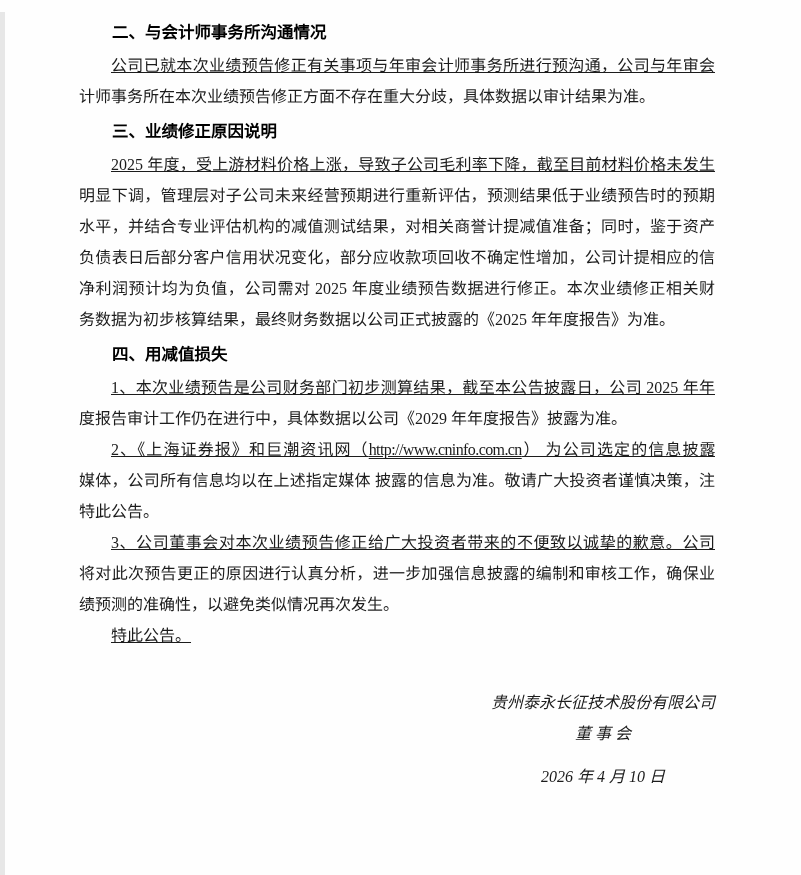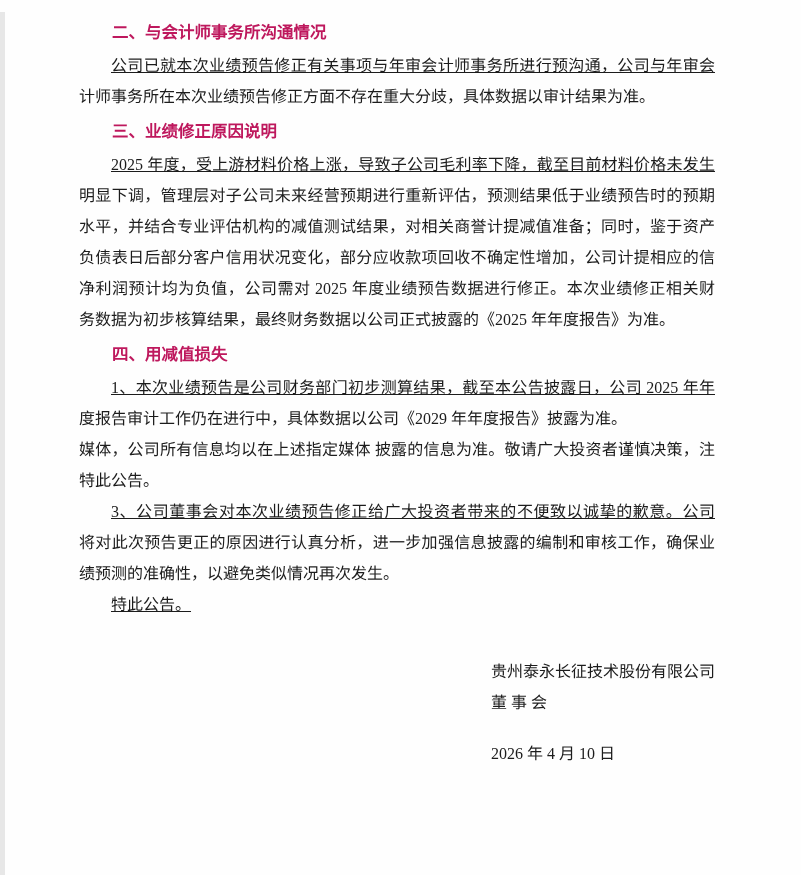--- a/index.html
+++ b/index.html
@@ -26,21 +26,21 @@
     background: #e7e7e7;
   }
   .doc {
     position: relative;
     padding: 17px 86px 0 79px;
   }
   .heading {
     font-family: "Liberation Sans", "DejaVu Sans", sans-serif;
     font-weight: bold;
     font-size: 16.5px;
-    color: #be185d;
+    color: #000000;
     line-height: 31px;
     text-indent: 2em;
     margin: 4px 0 2px 0;
   }
   .heading.first-heading {
     margin-top: 0;
   }
   .line {
     margin: 0;
     line-height: 31px;
@@ -60,27 +60,28 @@
   .url {
     text-decoration: underline;
     text-underline-offset: 3px;
     color: inherit;
     cursor: pointer;
   }
   .signature {
     margin-top: 36px;
     margin-left: auto;
     width: max-content;
-    text-align: left;
+    text-align: center;
+    font-style: italic;
   }
   .signature div {
     line-height: 31px;
   }
   .sig-date {
-    margin-top: 20px;
+    margin-top: 12px;
   }
 </style>
 </head>
 <body>
 
 <div class="page">
   <div class="edge-strip"></div>
 
   <main class="doc">
 
@@ -97,20 +98,21 @@
     <p class="line full">负债表日后部分客户信用状况变化，部分应收款项回收不确定性增加，公司计提相应的信</p>
 
     <p class="line full">净利润预计均为负值，公司需对 2025 年度业绩预告数据进行修正。本次业绩修正相关财</p>
     <p class="line">务数据为初步核算结果，最终财务数据以公司正式披露的《2025 年年度报告》为准。</p>
 
     <h2 class="heading">四、用减值损失</h2>
 
     <p class="line first full">1、本次业绩预告是公司财务部门初步测算结果，截至本公告披露日，公司 2025 年年</p>
     <p class="line">度报告审计工作仍在进行中，具体数据以公司《2029 年年度报告》披露为准。</p>
 
+    <p class="line first full tight"><span>2、《上海证券报》和巨潮资讯网（</span><span class="url">http://www.cninfo.com.cn</span><span>） 为公司选定的信息披露</span></p>
     <p class="line full">媒体，公司所有信息均以在上述指定媒体 披露的信息为准。敬请广大投资者谨慎决策，注</p>
     <p class="line">特此公告。</p>
 
     <p class="line first full">3、公司董事会对本次业绩预告修正给广大投资者带来的不便致以诚挚的歉意。公司</p>
     <p class="line full">将对此次预告更正的原因进行认真分析，进一步加强信息披露的编制和审核工作，确保业</p>
     <p class="line">绩预测的准确性，以避免类似情况再次发生。</p>
 
     <p class="line first">特此公告。</p>
 
     <div class="signature">

